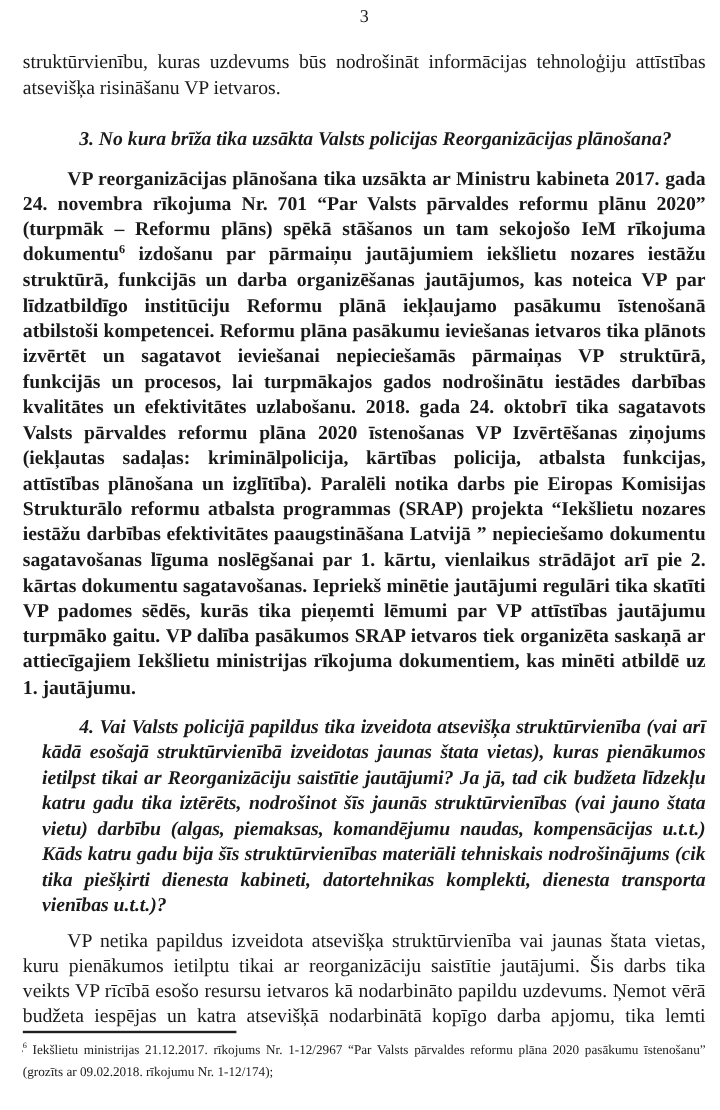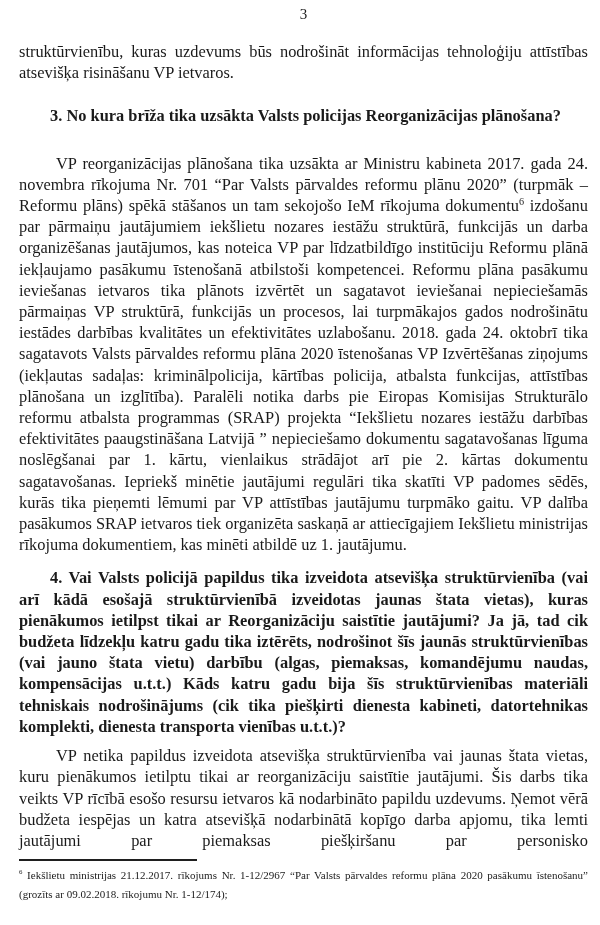--- a/index.html
+++ b/index.html
@@ -24,27 +24,29 @@
     text-align: center;
     font-size: 15px;
     line-height: 18px;
   }
   p {
     margin: 0;
     text-align: justify;
   }
   .intro        { margin-top: 18px; }
   .q3           { margin-top: 22px; }
-  .a3           { margin-top: 26px; }
+  .a3           { margin-top: 11px; font-weight: bold; }
   .q4           { margin-top: 12px; }
   .a4           { margin-top: 8px;  }
   .body-indent  { text-indent: 37px; }
   .question {
     font-weight: bold;
+    font-style: italic;
     text-indent: 31px;
+    margin-left: 16px;
   }
   .cutoff {
     text-align-last: justify;
   }
   sup.fn-ref {
     font-size: 0.62em;
     line-height: 0;
     vertical-align: super;
   }
   .footnote-area {

